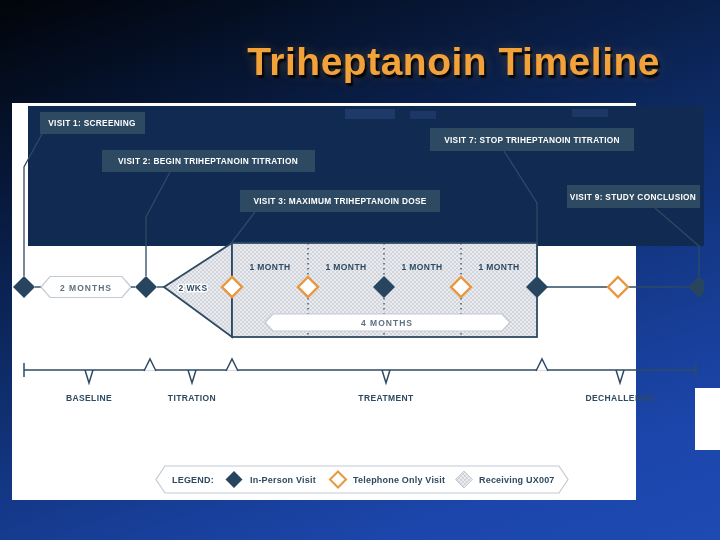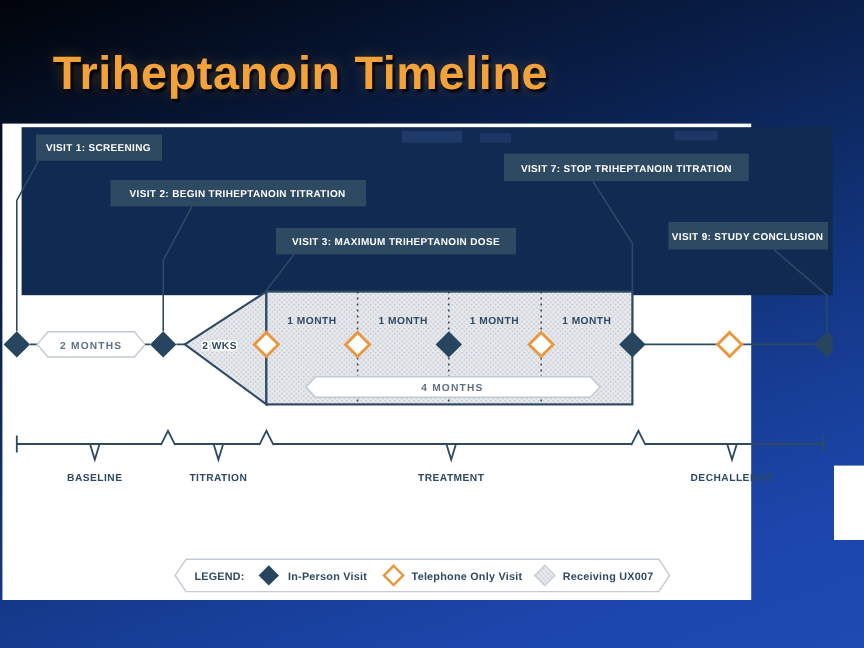--- a/index.html
+++ b/index.html
@@ -1,23 +1,23 @@
 <!DOCTYPE html>
 <html><head>
 <meta charset="utf-8">
 <style>
   html,body{margin:0;padding:0;}
   body{width:720px;height:540px;overflow:hidden;position:relative;
        font-family:"Liberation Sans",sans-serif;}
   .slide{position:absolute;inset:0;
        background:linear-gradient(160deg,#010409 0%,#071737 22%,#0d2a63 45%,#153a8c 65%,#1c46ac 85%,#1e4ab1 100%);}
-  .title{position:absolute;top:40px;left:0;width:660px;text-align:left;
+  .title{position:absolute;top:40px;left:0;width:660px;text-align:right;
        font-size:39px;font-weight:bold;letter-spacing:.5px;color:#f2a238;
-       text-shadow:2px 3px 2px rgba(0,0,0,.9),0 0 12px rgba(235,160,45,.28);margin-left:44px;}
-  .panel{position:absolute;left:2px;top:103px;width:624px;height:397px;background:#ffffff;}
+       text-shadow:2px 3px 2px rgba(0,0,0,.9),0 0 12px rgba(235,160,45,.28);}
+  .panel{position:absolute;left:12px;top:103px;width:624px;height:397px;background:#ffffff;}
   .notch{position:absolute;left:695px;top:388px;width:25px;height:62px;background:#ffffff;}
   text{font-family:"Liberation Sans",sans-serif;fill:#2e4a63;}
   .boxtxt{fill:#ffffff;font-weight:bold;font-size:8.3px;letter-spacing:.3px;}
   .lbl{font-weight:bold;font-size:8.5px;letter-spacing:.4px;}
   .pilltxt{fill:#5f7081;font-weight:bold;font-size:8.5px;letter-spacing:1px;}
   .legtxt{font-weight:bold;font-size:9px;letter-spacing:.2px;}
 </style>
 </head>
 <body>
 

